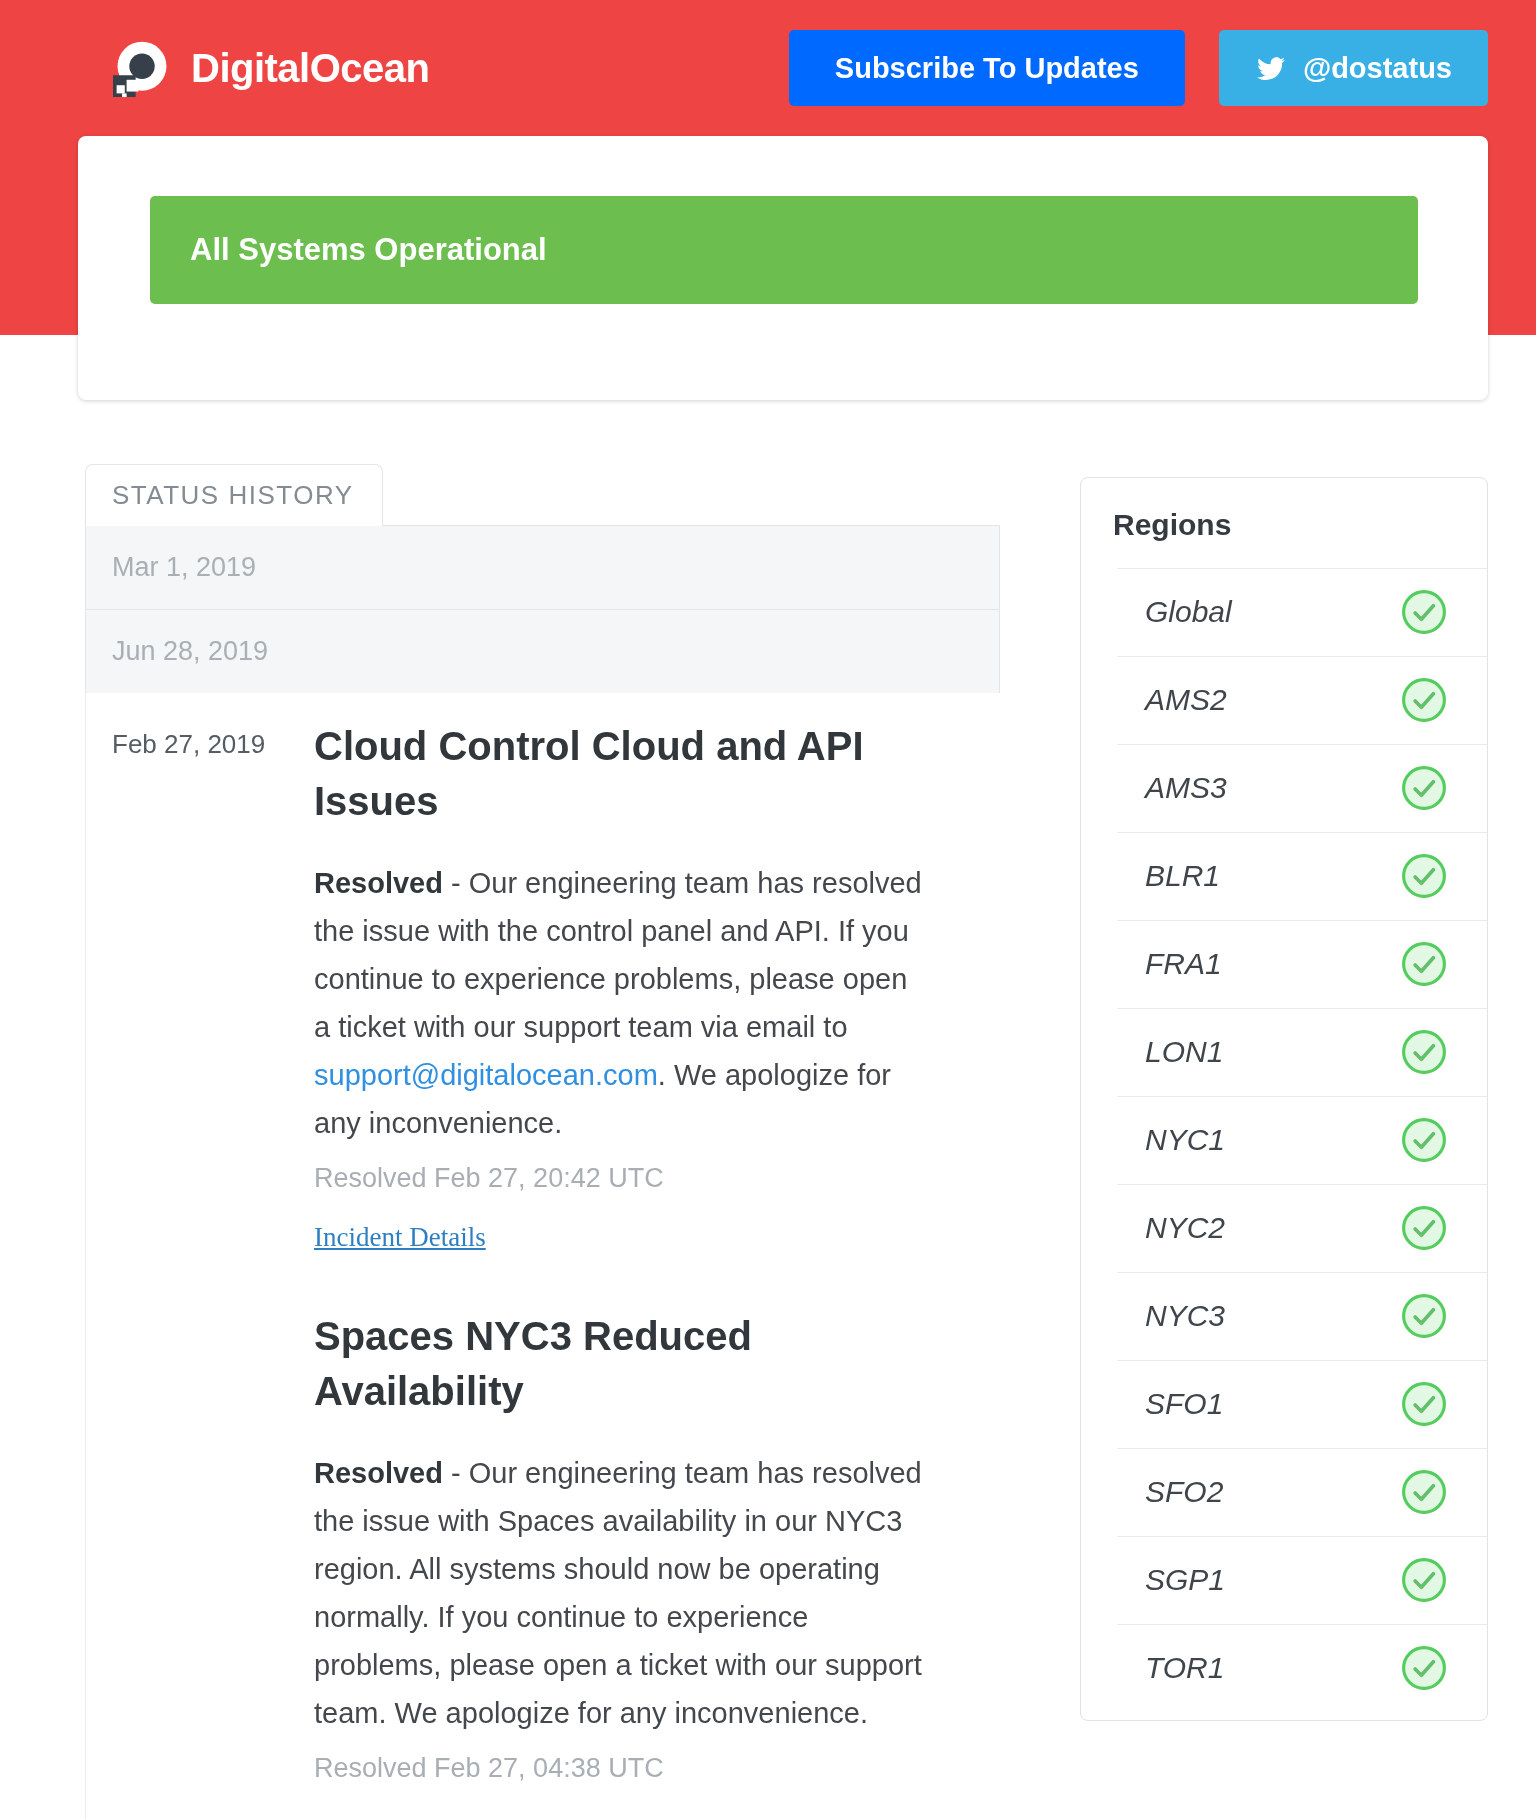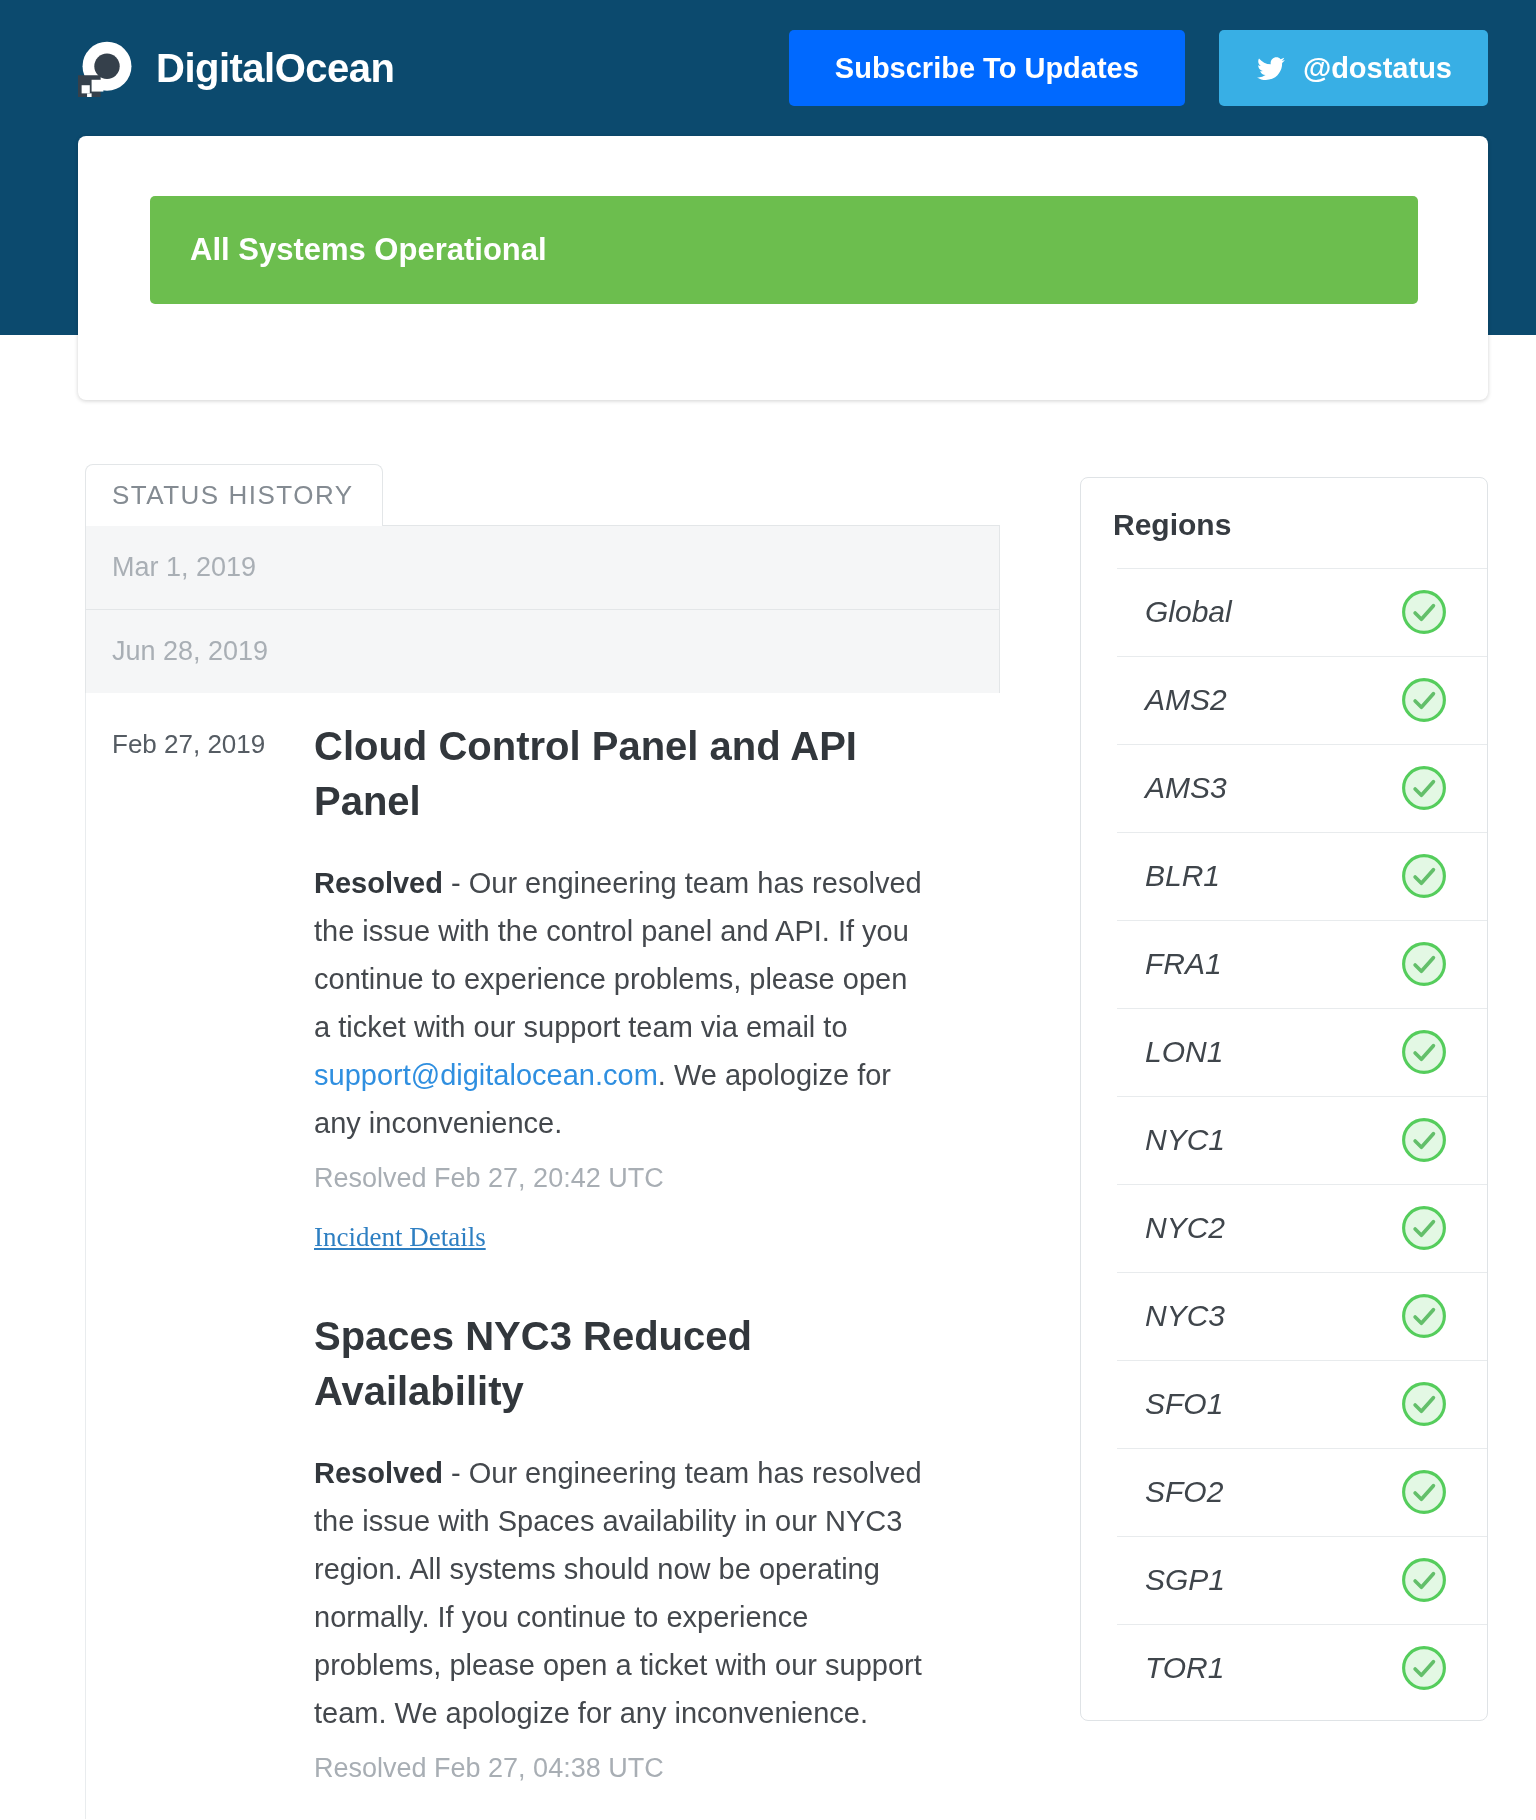--- a/index.html
+++ b/index.html
@@ -1,20 +1,20 @@
 <!DOCTYPE html>
 <html><head>
 <meta charset="utf-8">
 <style>
   * { margin:0; padding:0; box-sizing:border-box; }
   html,body { width:1536px; height:1820px; overflow:hidden; background:#ffffff;
               font-family:"Liberation Sans", sans-serif; }
 
   
-  .hero { position:relative; height:335px; background:#0c4a6e; }
+  .hero { position:relative; height:335px; background:#ef4444;padding-left:35px; }
   .topbar { height:136px; display:flex; align-items:center; padding:0 48px 0 78px; }
   .logo-group { display:flex; align-items:center; gap:20px; }
   .logo-mark { width:58px; height:58px; }
   .wordmark { color:#ffffff; font-size:40px; font-weight:700; letter-spacing:-0.5px; }
   .topbar-spacer { flex:1; }
   .btn { height:76px; border:none; border-radius:5px; display:flex; align-items:center;
          color:#fff; font-size:29px; font-weight:700; cursor:pointer;
          font-family:"Liberation Sans", sans-serif; }
   .btn-subscribe { background:#0069FF; padding:0 46px; }
   .btn-twitter { background:#38AFE5; padding:0 36px; margin-left:34px; gap:16px; }
@@ -109,21 +109,21 @@
     </div>
     <div class="daterow">
       <span>Jun 28, 2019</span>
     </div>
 
     <div class="incidents">
 
       <div class="incident">
         <div class="incident-date">Feb 27, 2019</div>
         <div class="incident-content">
-          <h2 class="incident-title">Cloud Control Panel and API Panel</h2>
+          <h2 class="incident-title">Cloud Control Cloud and API Issues</h2>
           <p class="incident-body"><b>Resolved</b><span> - Our engineering team has resolved the issue with the control panel and API. If you continue to experience problems, please open a ticket with our support team via email to </span><a href="#" class="email-link">support@digitalocean.com</a><span>. We apologize for any inconvenience.</span></p>
           <p class="timestamp">Resolved Feb 27, 20:42 UTC</p>
           <a href="#" class="details-link">Incident Details</a>
         </div>
       </div>
 
       <div class="incident">
         <div class="incident-date"></div>
         <div class="incident-content">
           <h2 class="incident-title">Spaces NYC3 Reduced Availability</h2>

